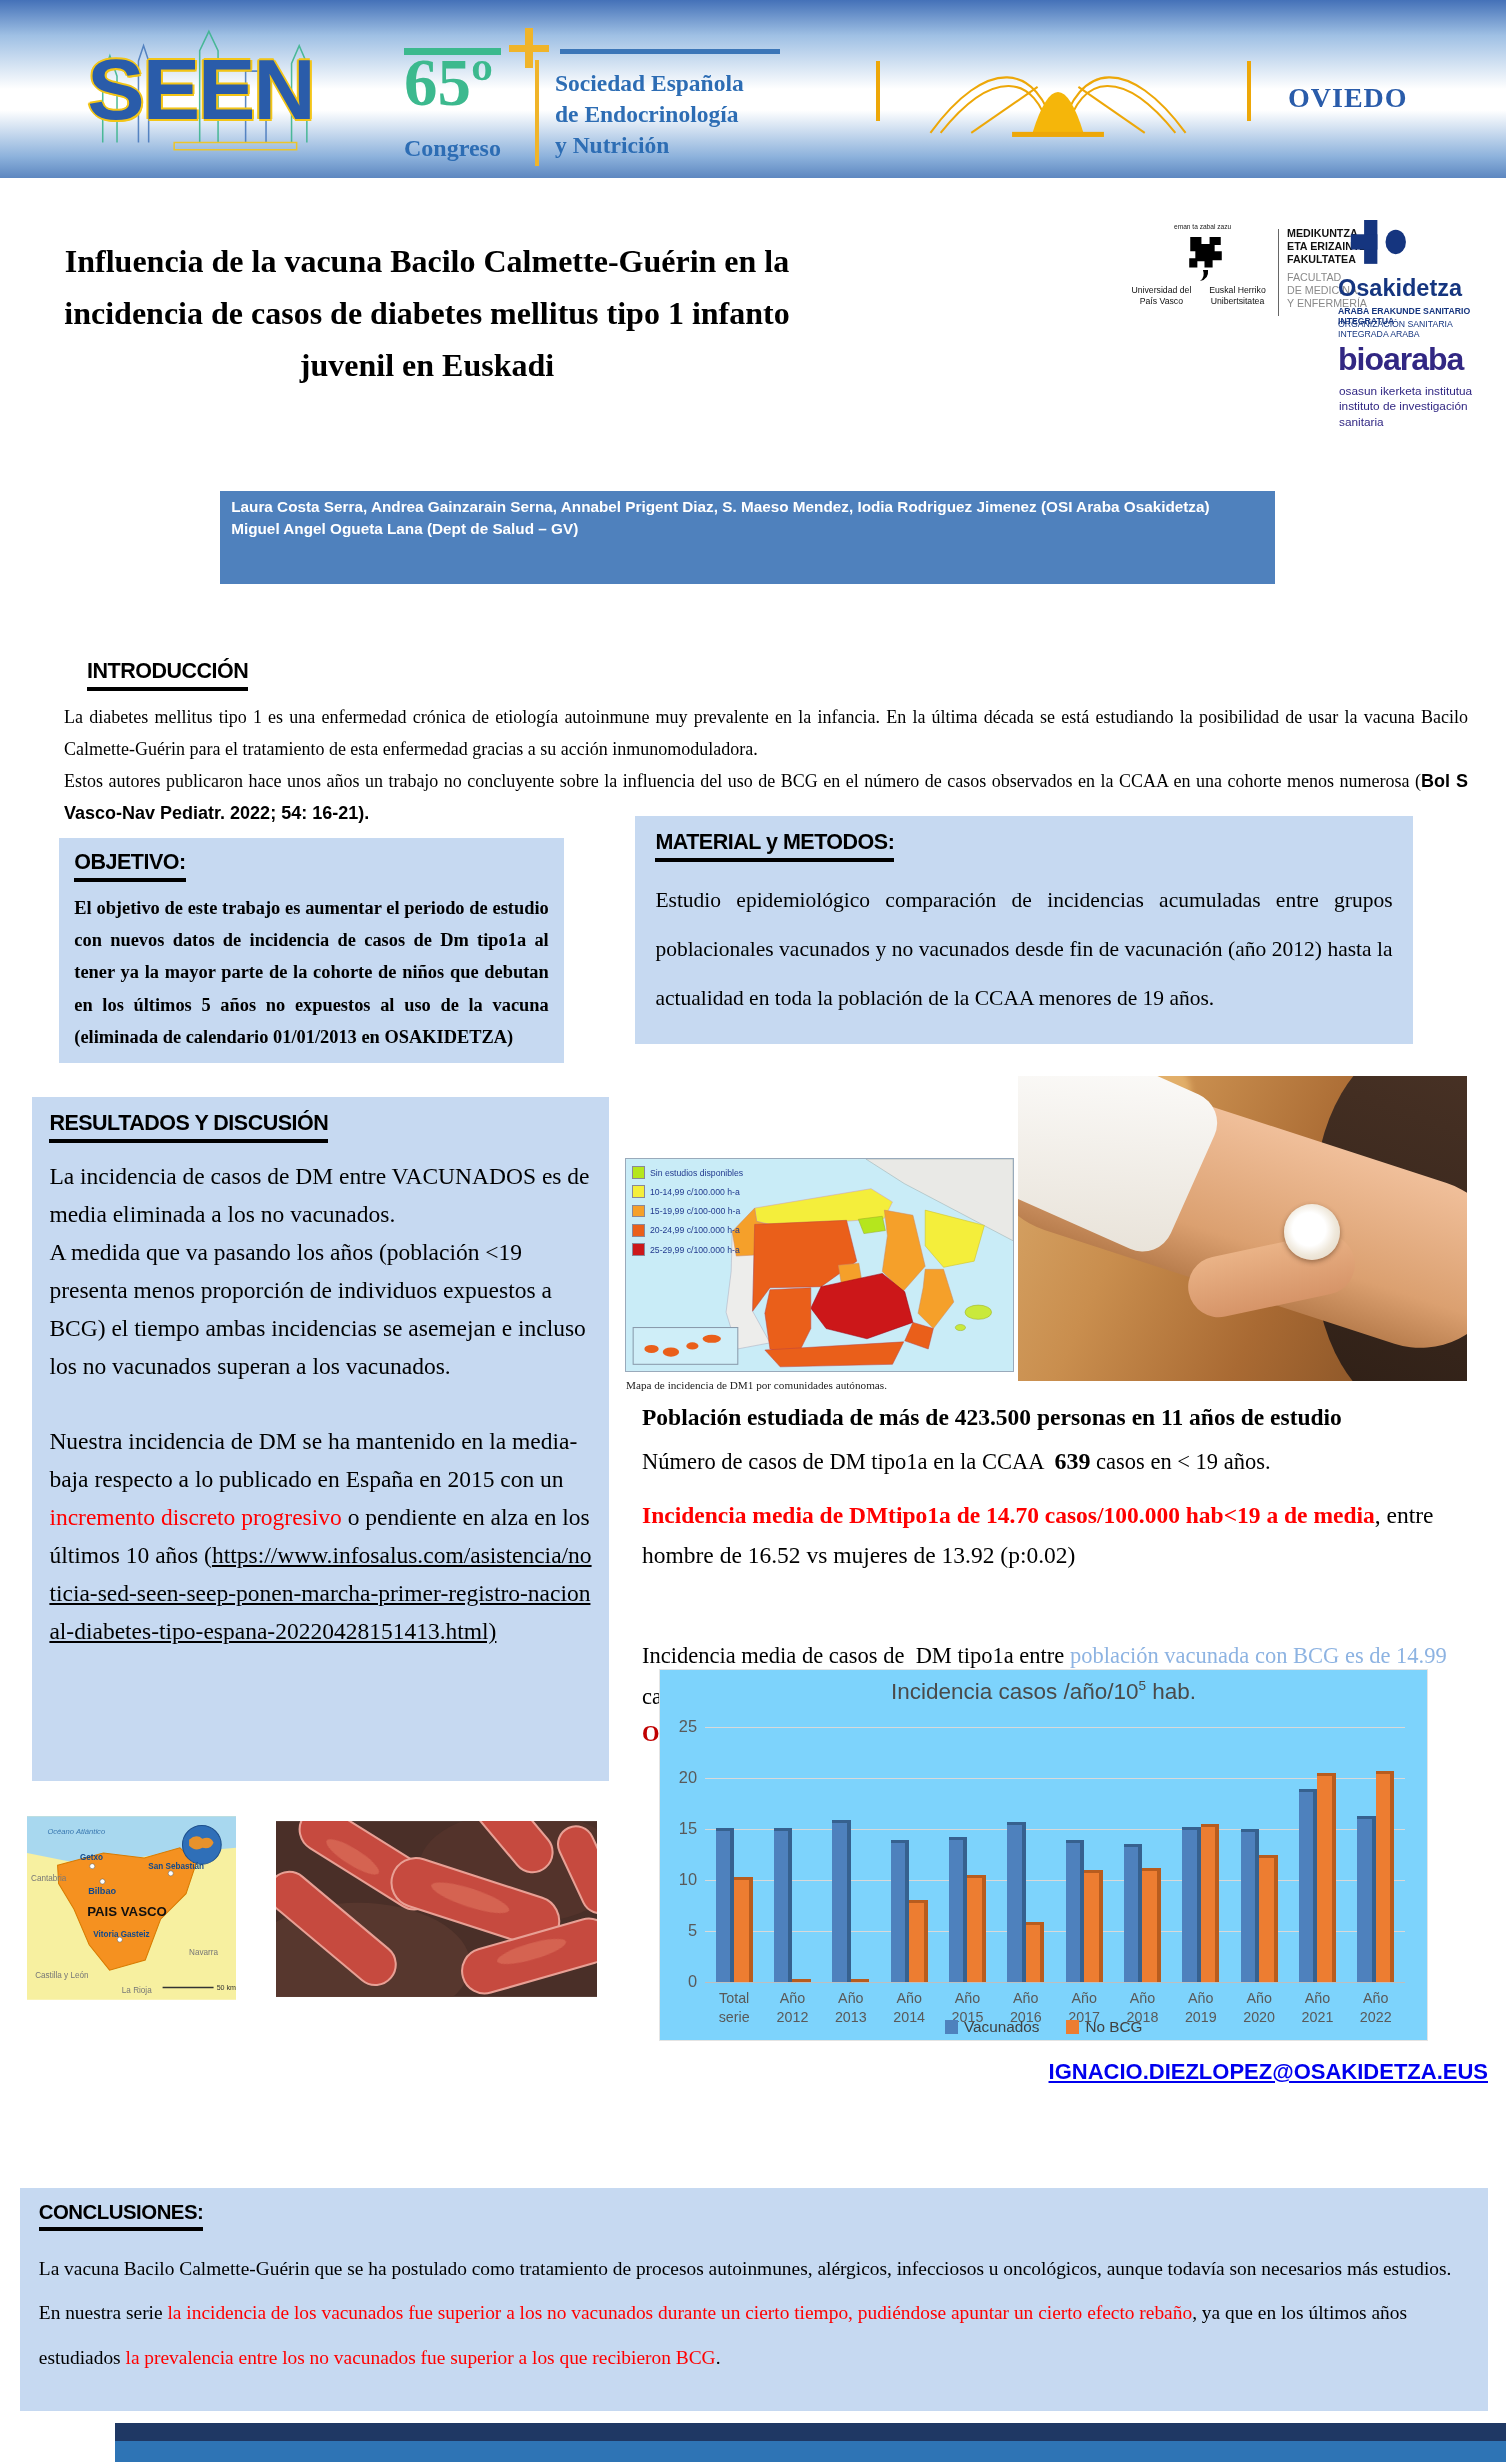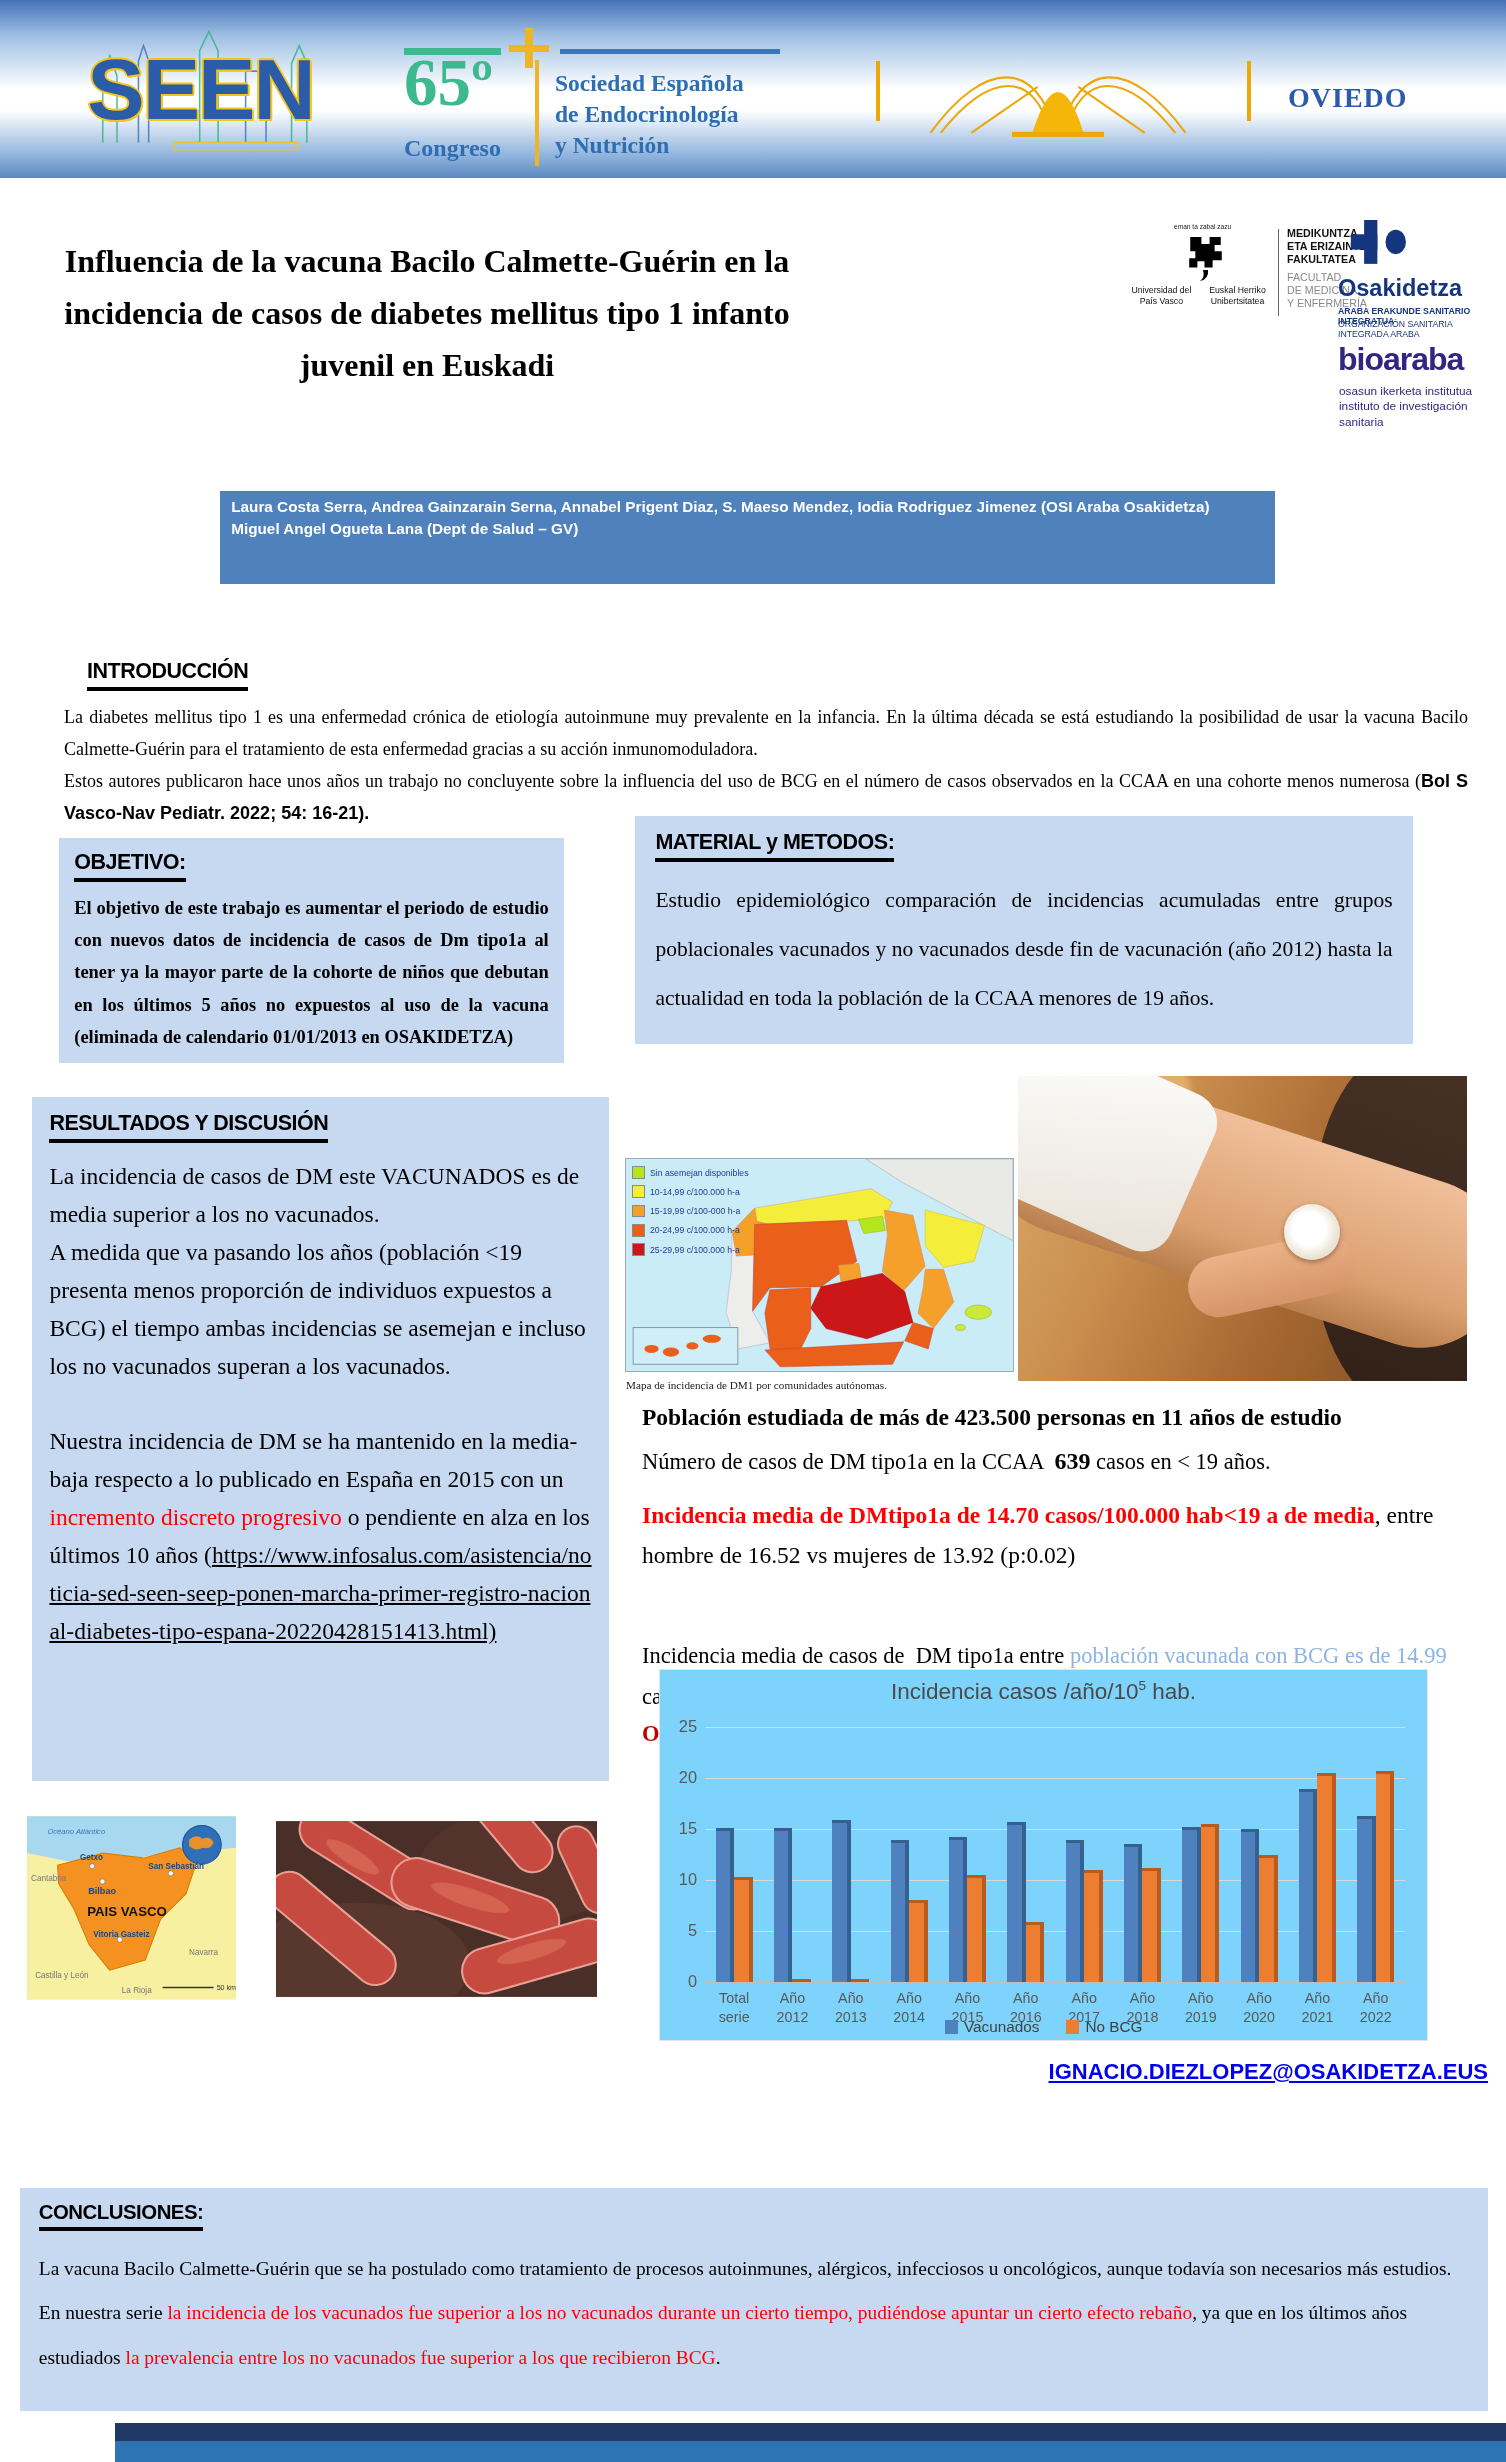--- a/index.html
+++ b/index.html
@@ -246,21 +246,21 @@
 
   <div class="box-blue material-box">
     <span class="sec-heading">MATERIAL y METODOS:</span>
     <div class="material-body">Estudio epidemiológico comparación de incidencias acumuladas entre grupos poblacionales vacunados y no vacunados desde fin de vacunación (año 2012) hasta la actualidad en toda la población de la CCAA menores de 19 años.</div>
   </div>
 
   <div class="box-blue resultados-box">
     <span class="sec-heading">RESULTADOS Y DISCUSIÓN</span>
     <div class="res-body">
       <div>
-        <span>La incidencia de casos de DM este VACUNADOS es de media superior a los no vacunados.</span><br>
+        <span>La incidencia de casos de DM entre VACUNADOS es de media eliminada a los no vacunados.</span><br>
         <span>A medida que va pasando los años (población &lt;19 presenta menos proporción de individuos expuestos a BCG) el tiempo ambas incidencias se asemejan e incluso los no vacunados superan a los vacunados.</span>
       </div>
       <div class="res-p3">
         <span>Nuestra incidencia de DM se ha mantenido en la media-baja respecto a lo publicado en España en 2015 con un </span><span class="red">incremento discreto progresivo</span><span> o pendiente en alza en los últimos 10 años (</span><a class="link" href="#">https://www.infosalus.com/asistencia/noticia-sed-seen-seep-ponen-marcha-primer-registro-nacional-diabetes-tipo-espana-20220428151413.html)</a>
       </div>
     </div>
   </div>
 
   <div class="spain-fig">
     <svg class="spain-svg" width="387" height="212" viewBox="0 0 758 415">
@@ -283,21 +283,21 @@
       <ellipse cx="655" cy="330" rx="10" ry="6" fill="#c9e93c" stroke="#9a2"></ellipse>
       <rect x="14" y="330" width="205" height="72" fill="#cfeef8" stroke="#8899aa" stroke-width="2"></rect>
       <ellipse cx="50" cy="372" rx="14" ry="8" fill="#ea5f1a"></ellipse>
       <ellipse cx="88" cy="378" rx="16" ry="9" fill="#ea5f1a"></ellipse>
       <ellipse cx="130" cy="366" rx="12" ry="7" fill="#ea5f1a"></ellipse>
       <ellipse cx="168" cy="352" rx="18" ry="8" fill="#ea5f1a"></ellipse>
     </svg>
     <div class="map-legend" id="map-legend">
         <div class="leg-item">
           <span class="leg-swatch" style="background: rgb(181, 230, 29);"></span>
-          <span class="leg-label">Sin asemejan disponibles</span>
+          <span class="leg-label">Sin estudios disponibles</span>
         </div>
         <div class="leg-item">
           <span class="leg-swatch" style="background: rgb(244, 238, 59);"></span>
           <span class="leg-label">10-14,99 c/100.000 h-a</span>
         </div>
         <div class="leg-item">
           <span class="leg-swatch" style="background: rgb(245, 160, 42);"></span>
           <span class="leg-label">15-19,99 c/100-000 h-a</span>
         </div>
         <div class="leg-item">

